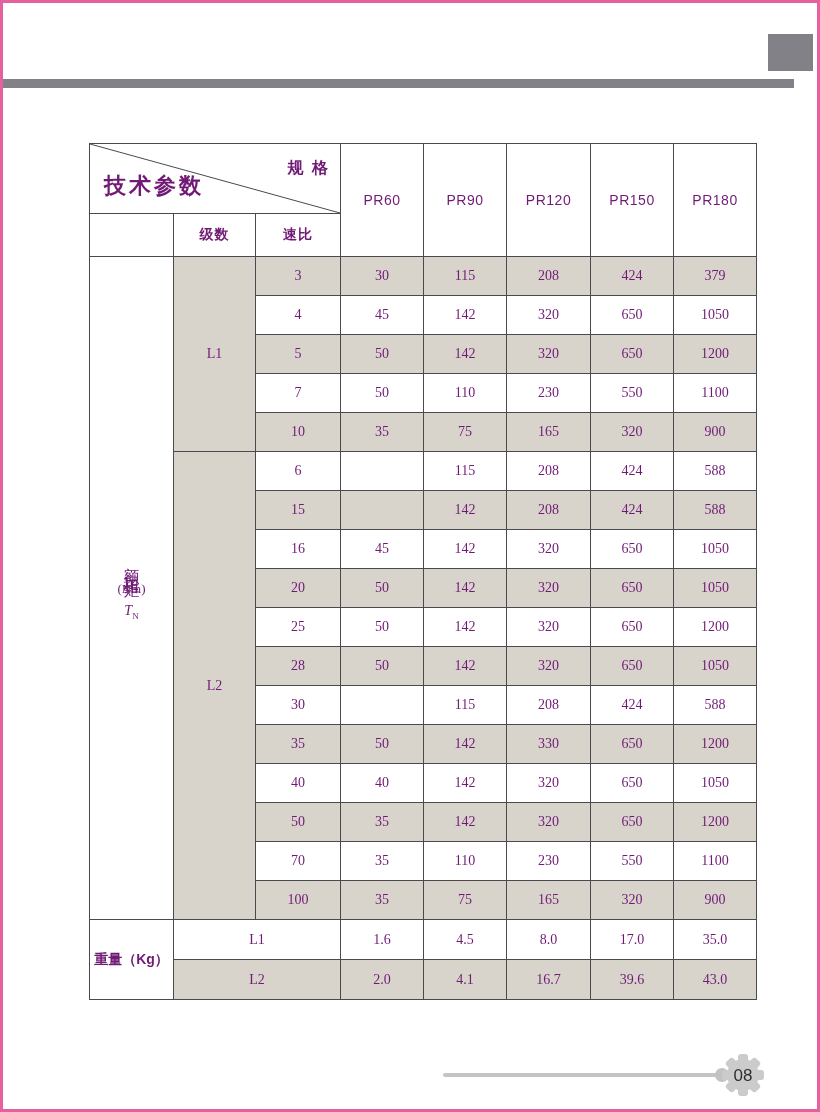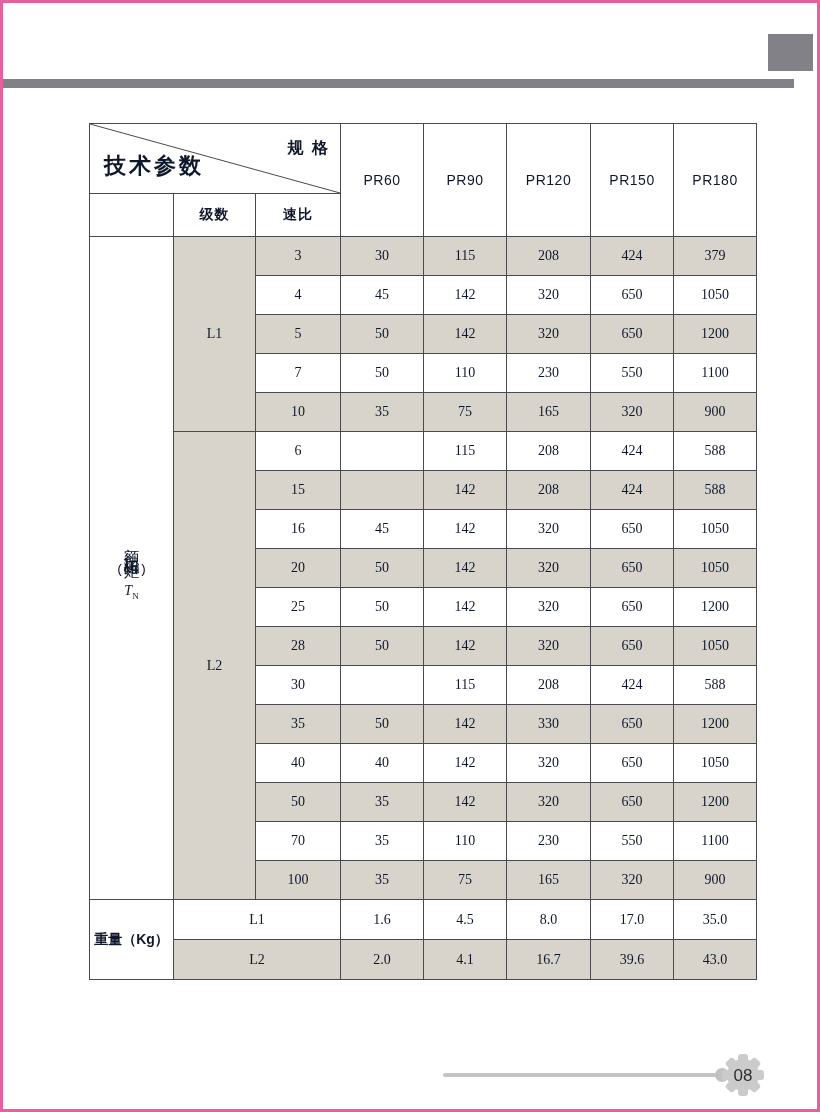--- a/index.html
+++ b/index.html
@@ -25,25 +25,25 @@
   .top-bar {
     position: absolute;
     left: 0px; top: 76px;
     width: 791px; height: 9px;
     background: #828187;
   }
 
   
   .spec-table {
     position: absolute;
-    left: 86px; top: 120px;
+    left: 86px; top: 140px;
     width: 667px;
     border-collapse: collapse;
     table-layout: fixed;
-    color: #0f172a;
+    color: #701a75;
   }
   .spec-table td {
     border: 1px solid #4a4a4e;
     text-align: center;
     vertical-align: middle;
     padding: 0;
     font-size: 14px;
   }
   tr.head-row-1 { height: 70px; }
   tr.head-row-2 { height: 43px; }
@@ -70,21 +70,21 @@
 
   .torque-cell { background: #fff; }
   .torque-wrap { display: flex; flex-direction: column; align-items: center; justify-content: center; gap: 6px; }
   .torque-vert {
     writing-mode: vertical-rl;
     text-orientation: upright;
     font-size: 16px;
     letter-spacing: 5px;
     line-height: 1;
   }
-  .torque-unit { font-size: 13px; font-family: Liberation Mono, monospace; }
+  .torque-unit { font-size: 13px; font-family: Liberation Serif, serif; }
   .torque-sym { font-size: 14px; font-family: "Liberation Serif", "DejaVu Serif", serif; }
   .torque-sym i { font-style: italic; }
   .torque-sym sub { font-size: 9px; }
 
   .weight-label-cell { font-size: 15px; font-weight: bold; background: #fff; }
   .weight-label-cell .u { }
 
   
   .footer-line {
     position: absolute;

